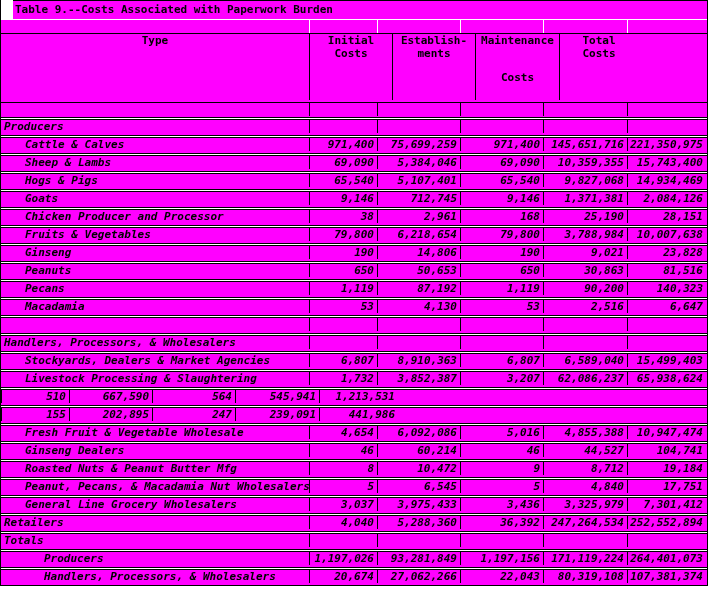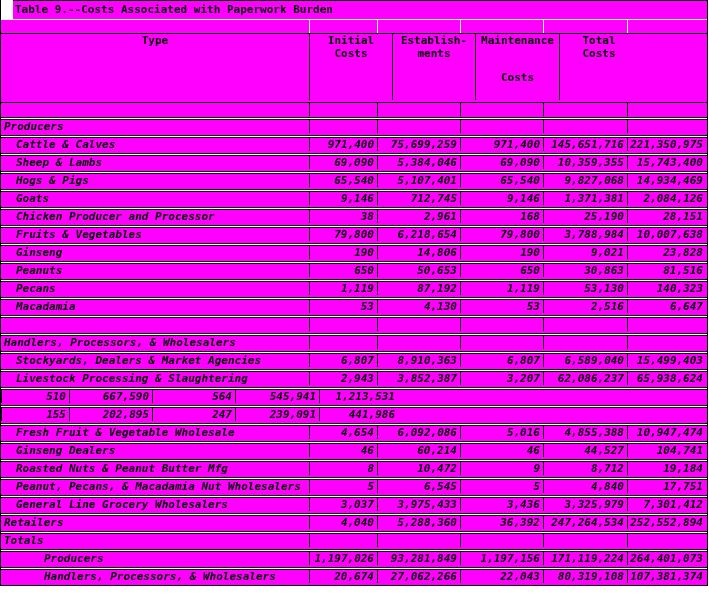--- a/index.html
+++ b/index.html
@@ -28,21 +28,21 @@
   .num{justify-content:flex-end;padding-right:3px;}
   .spacerA{height:13px;}
   .header{height:68px;border-top:1px solid #000;border-bottom:1px solid #000;}
   .header .cell{flex-direction:column;justify-content:flex-start;align-items:center;
     padding-bottom:2px;line-height:13px;text-align:center;height:66px;}
   .spacerB{height:14px;border-bottom:1px solid #000;margin-bottom:1px;}
   .spacerB .cell{height:13px;}
   .datarow{height:15px;border-top:1px solid #000;border-bottom:1px solid #000;margin-bottom:1px;font-style:italic;}
   .datarow .cell{height:13px;line-height:13px;}
   .ind0{padding-left:3px;}
-  .ind1{padding-left:15px;}
+  .ind1{padding-left:24px;}
   .ind2{padding-left:43px;}
 </style>
 </head>
 <body>
 
 <div class="screen">
   <div class="frame">
 
     <div class="titlebar">Table 9.--Costs Associated with Paperwork Burden</div>
 
@@ -157,21 +157,21 @@
           <div class="cell num sepb c2">50,653</div>
           <div class="cell num sepb c3">650</div>
           <div class="cell num sepb c4">30,863</div>
           <div class="cell num sepb c5">81,516</div>
         </div>
         <div class="row datarow">
           <div class="cell c0 ind1">Pecans</div>
           <div class="cell num sepb c1">1,119</div>
           <div class="cell num sepb c2">87,192</div>
           <div class="cell num sepb c3">1,119</div>
-          <div class="cell num sepb c4">53,130</div>
+          <div class="cell num sepb c4">90,200</div>
           <div class="cell num sepb c5">140,323</div>
         </div>
         <div class="row datarow">
           <div class="cell c0 ind1">Macadamia</div>
           <div class="cell num sepb c1">53</div>
           <div class="cell num sepb c2">4,130</div>
           <div class="cell num sepb c3">53</div>
           <div class="cell num sepb c4">2,516</div>
           <div class="cell num sepb c5">6,647</div>
         </div>
@@ -194,21 +194,21 @@
         <div class="row datarow">
           <div class="cell c0 ind1">Stockyards, Dealers &amp; Market Agencies</div>
           <div class="cell num sepb c1">6,807</div>
           <div class="cell num sepb c2">8,910,363</div>
           <div class="cell num sepb c3">6,807</div>
           <div class="cell num sepb c4">6,589,040</div>
           <div class="cell num sepb c5">15,499,403</div>
         </div>
         <div class="row datarow">
           <div class="cell c0 ind1">Livestock Processing &amp; Slaughtering</div>
-          <div class="cell num sepb c1">2,943</div>
+          <div class="cell num sepb c1">1,732</div>
           <div class="cell num sepb c2">3,852,387</div>
           <div class="cell num sepb c3">3,207</div>
           <div class="cell num sepb c4">62,086,237</div>
           <div class="cell num sepb c5">65,938,624</div>
         </div>
         <div class="row datarow">
           <div class="cell num sepb c1">510</div>
           <div class="cell num sepb c2">667,590</div>
           <div class="cell num sepb c3">564</div>
           <div class="cell num sepb c4">545,941</div>

